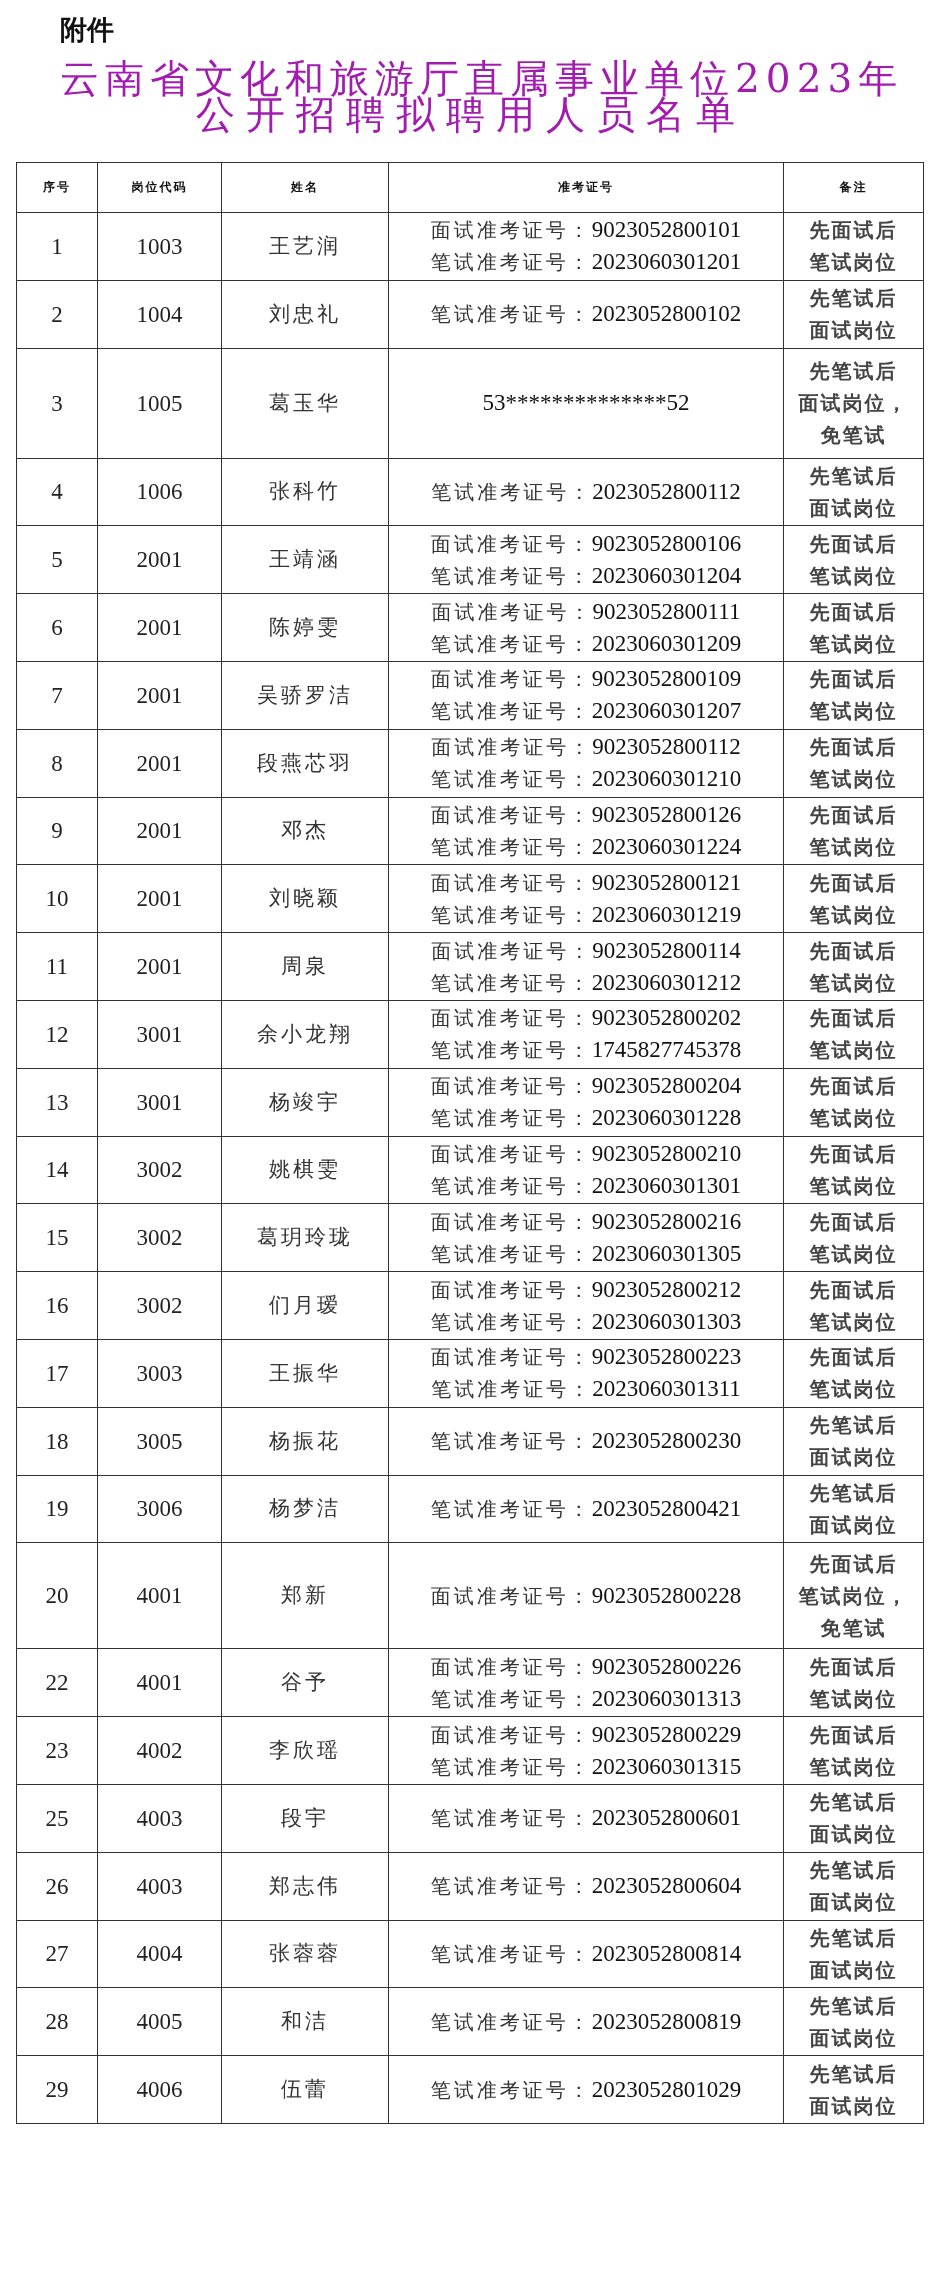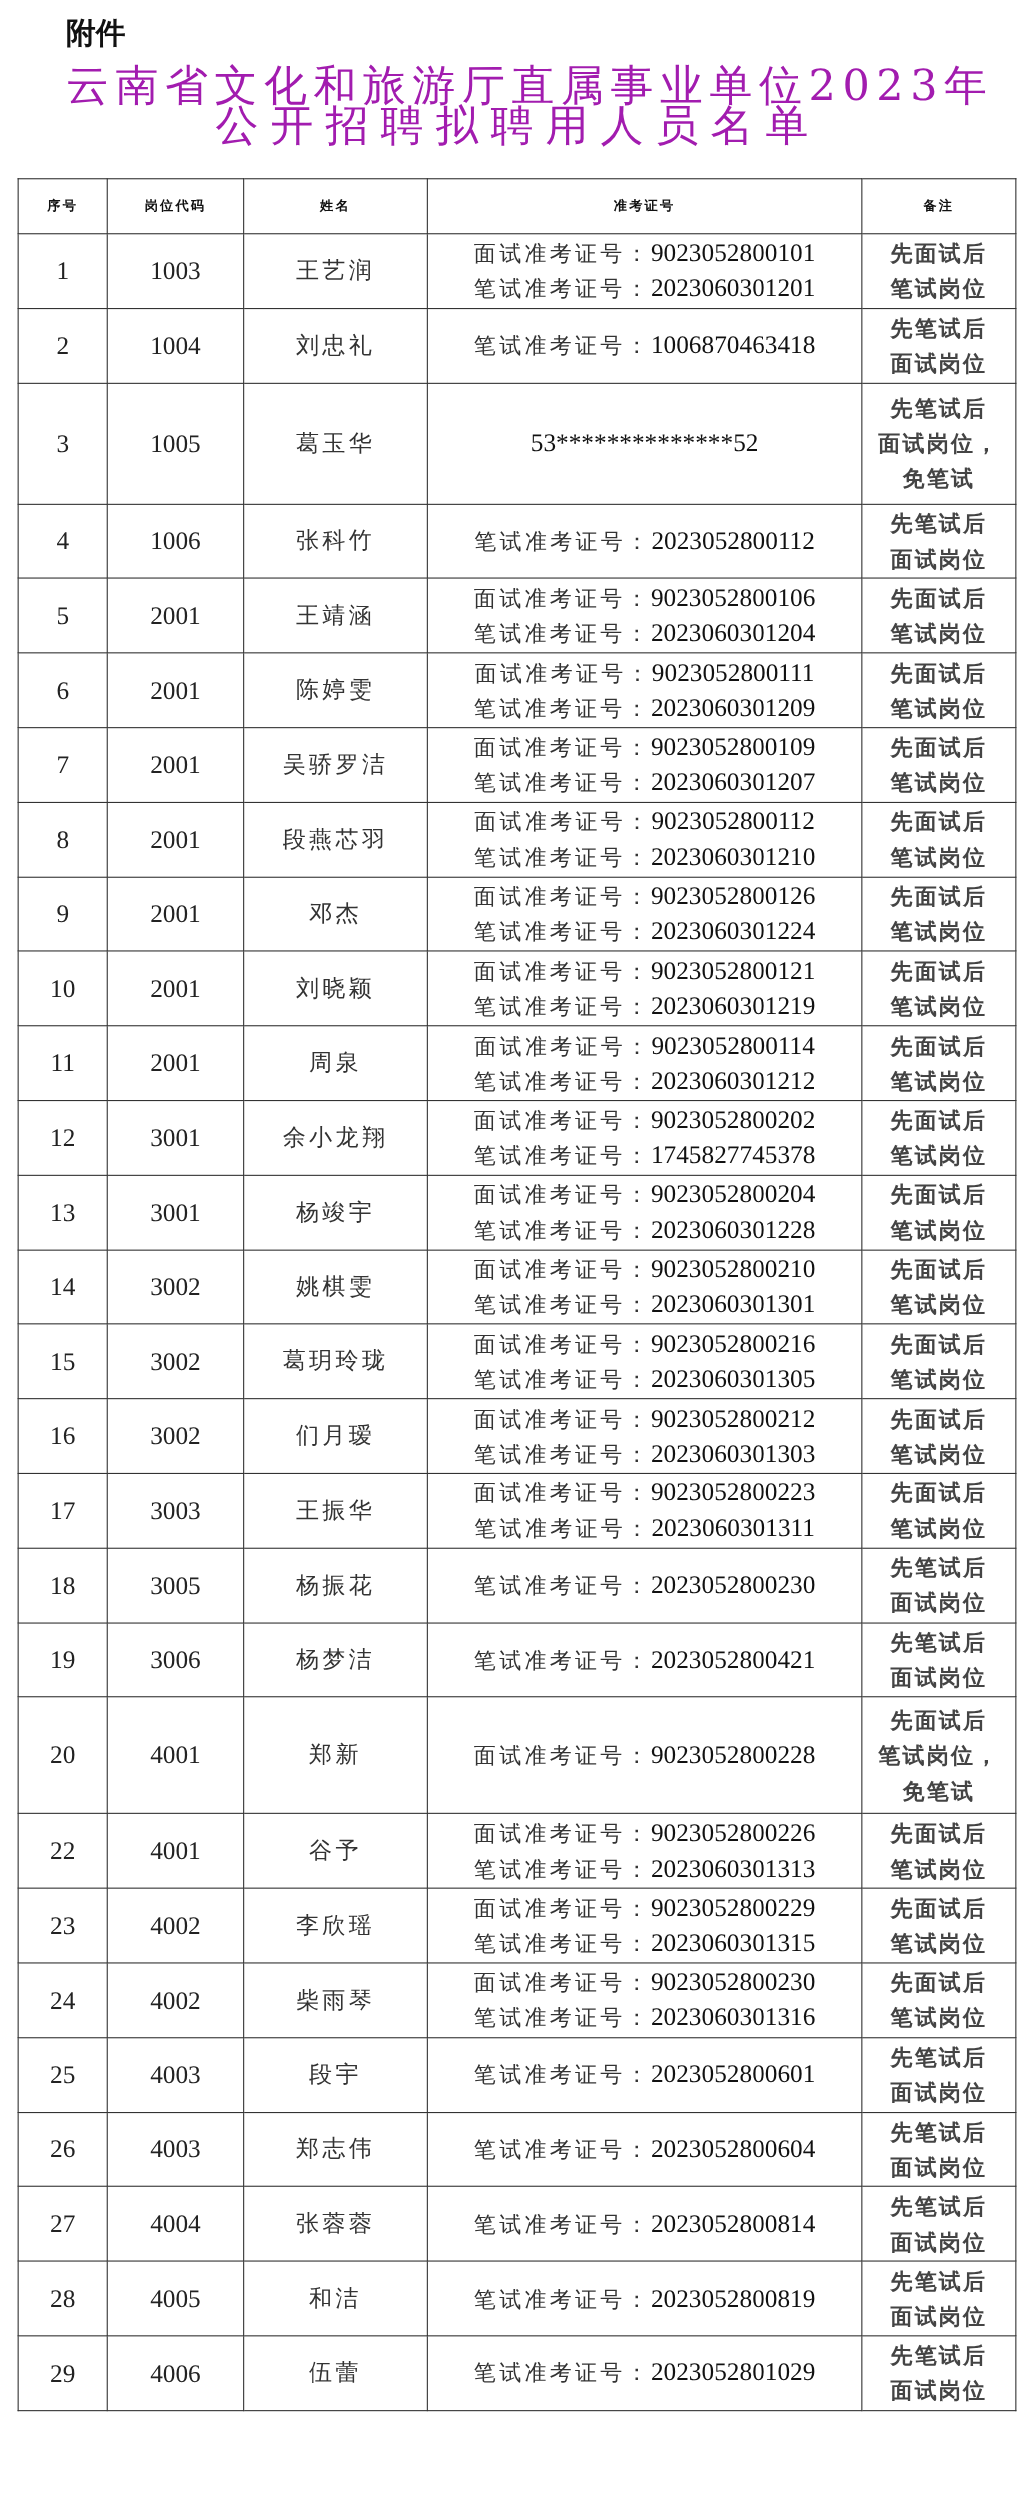--- a/index.html
+++ b/index.html
@@ -79,21 +79,21 @@
         <td class="c-note">
           <span class="ln">先面试后</span>
           <span class="ln">笔试岗位</span>
         </td>
       </tr>
       <tr class="r2">
         <td class="c-no">2</td>
         <td class="c-code">1004</td>
         <td class="c-name">刘忠礼</td>
         <td class="c-ticket">
-          <span class="ln"><span class="lbl">笔试准考证号：</span><span class="num">1006870463418</span></span>
+          <span class="ln"><span class="lbl">笔试准考证号：</span><span class="num">2023052800102</span></span>
         </td>
         <td class="c-note">
           <span class="ln">先笔试后</span>
           <span class="ln">面试岗位</span>
         </td>
       </tr>
       <tr class="r3a">
         <td class="c-no">3</td>
         <td class="c-code">1005</td>
         <td class="c-name">葛玉华</td>
@@ -344,33 +344,20 @@
         <td class="c-ticket">
           <span class="ln"><span class="lbl">面试准考证号：</span><span class="num">9023052800229</span></span>
           <span class="ln"><span class="lbl">笔试准考证号：</span><span class="num">2023060301315</span></span>
         </td>
         <td class="c-note">
           <span class="ln">先面试后</span>
           <span class="ln">笔试岗位</span>
         </td>
       </tr>
       <tr class="r2">
-        <td class="c-no">24</td>
-        <td class="c-code">4002</td>
-        <td class="c-name">柴雨琴</td>
-        <td class="c-ticket">
-          <span class="ln"><span class="lbl">面试准考证号：</span><span class="num">9023052800230</span></span>
-          <span class="ln"><span class="lbl">笔试准考证号：</span><span class="num">2023060301316</span></span>
-        </td>
-        <td class="c-note">
-          <span class="ln">先面试后</span>
-          <span class="ln">笔试岗位</span>
-        </td>
-      </tr>
-      <tr class="r2">
         <td class="c-no">25</td>
         <td class="c-code">4003</td>
         <td class="c-name">段宇</td>
         <td class="c-ticket">
           <span class="ln"><span class="lbl">笔试准考证号：</span><span class="num">2023052800601</span></span>
         </td>
         <td class="c-note">
           <span class="ln">先笔试后</span>
           <span class="ln">面试岗位</span>
         </td>

